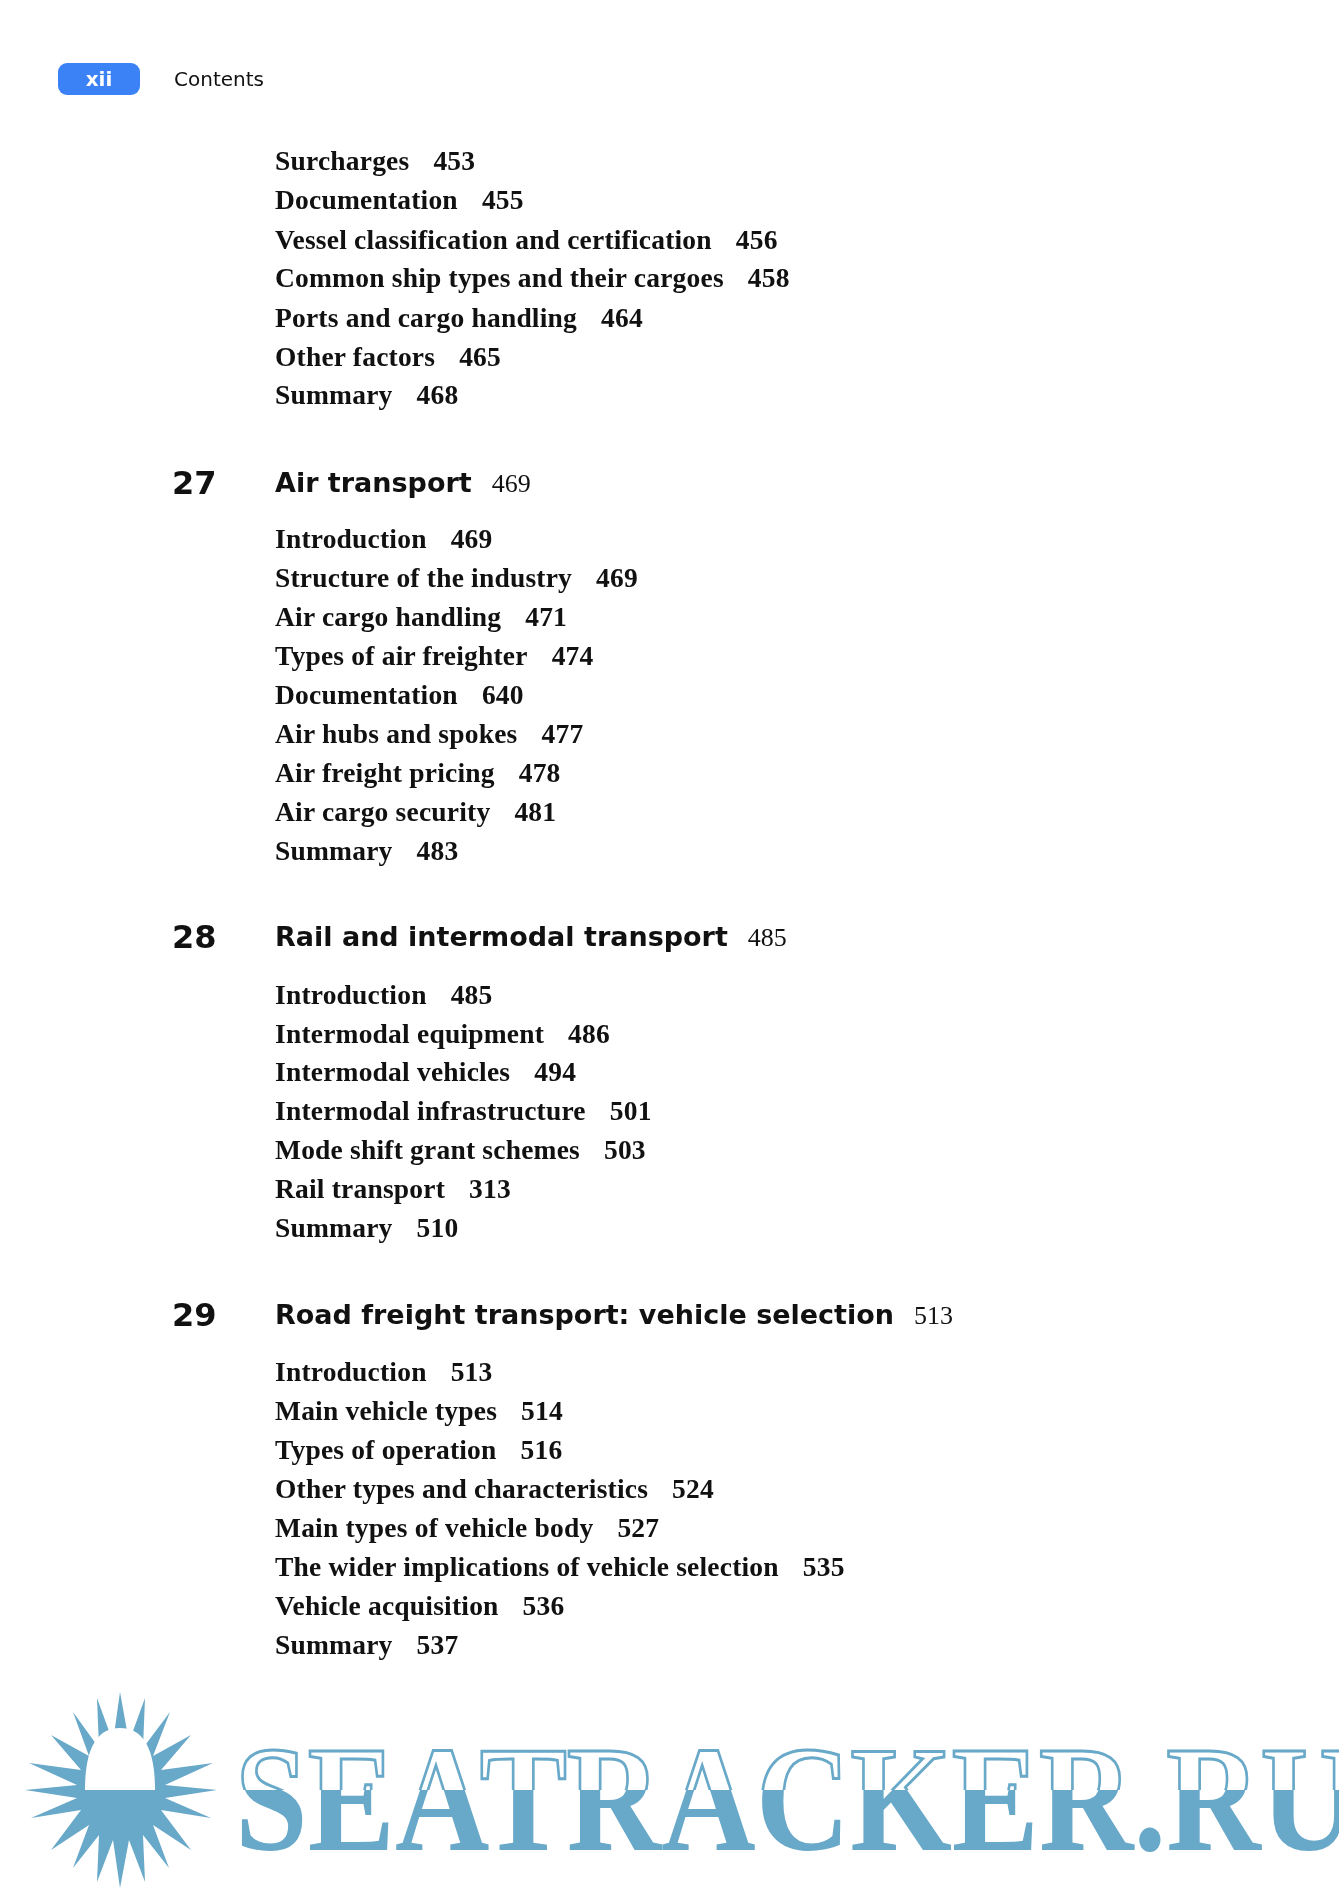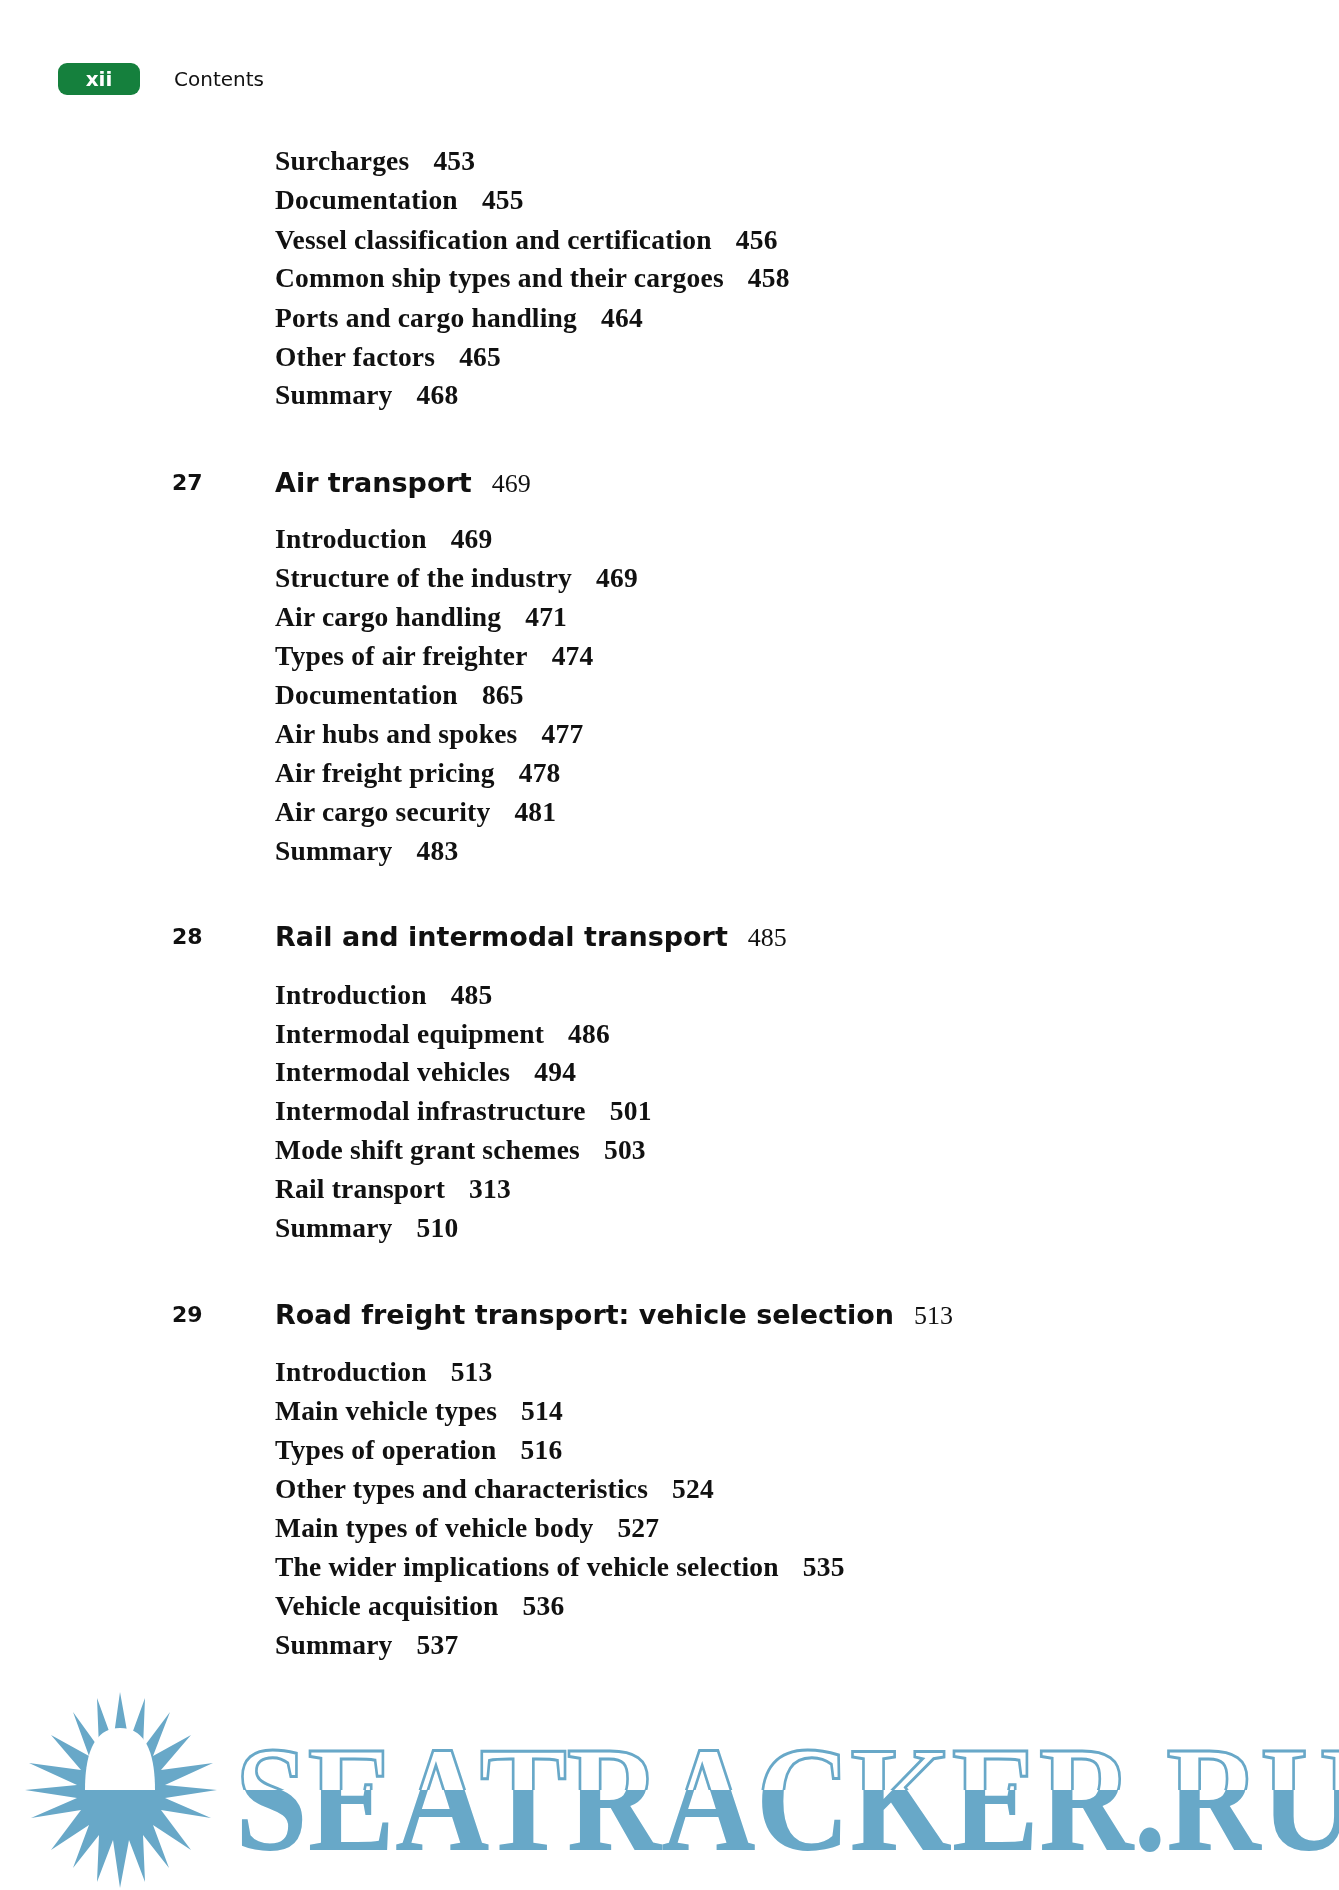--- a/index.html
+++ b/index.html
@@ -1,21 +1,21 @@
 <!DOCTYPE html>
 <html><head>
 <meta charset="utf-8">
 <style>
   html,body{margin:0;padding:0;background:#fff;}
   body{width:1339px;height:1890px;position:relative;overflow:hidden;font-family:"Liberation Serif",serif;color:#111;}
-  .badge{position:absolute;left:58px;top:63px;width:82px;height:32px;background:#15803d;border-radius:9px;color:#fff;font-family:"DejaVu Sans",sans-serif;font-weight:bold;font-size:20px;line-height:32px;text-align:center;}
+  .badge{position:absolute;left:58px;top:63px;width:82px;height:32px;background:#3b82f6;border-radius:9px;color:#fff;font-family:"DejaVu Sans",sans-serif;font-weight:bold;font-size:20px;line-height:32px;text-align:center;}
   .running-title{position:absolute;left:174px;top:63px;height:32px;line-height:32px;font-family:"DejaVu Sans",sans-serif;font-weight:normal;font-size:20px;color:#111;}
   .entry{position:absolute;left:275px;font-size:27.5px;line-height:36px;white-space:nowrap;letter-spacing:0.2px;font-weight:bold;}
   .entry .pg{margin-left:24px;}
-  .ch-num{position:absolute;left:172px;font-family:"DejaVu Sans",sans-serif;font-weight:bold;font-size:22px;line-height:40px;}
+  .ch-num{position:absolute;left:172px;font-family:"DejaVu Sans",sans-serif;font-weight:bold;font-size:32px;line-height:40px;}
   .ch-title{position:absolute;left:275px;font-family:"DejaVu Sans",sans-serif;font-weight:bold;font-size:27px;line-height:40px;white-space:nowrap;}
   .ch-title .pg{font-family:"Liberation Serif",serif;font-weight:normal;font-size:26px;margin-left:20px;}
   .watermark{position:absolute;left:0;top:1690px;width:1339px;height:200px;padding-left:23px;}
 </style>
 </head>
 <body>
 
 <div class="badge">xii</div>
 <div class="running-title">Contents</div>
 
@@ -26,21 +26,21 @@
 <div class="entry" style="top:300px"><span>Ports and cargo handling</span><span class="pg">464</span></div>
 <div class="entry" style="top:339px"><span>Other factors</span><span class="pg">465</span></div>
 <div class="entry" style="top:377px"><span>Summary</span><span class="pg">468</span></div>
 
 <div class="ch-num" style="top:463px">27</div>
 <div class="ch-title" style="top:463px"><span>Air transport</span><span class="pg">469</span></div>
 <div class="entry" style="top:521px"><span>Introduction</span><span class="pg">469</span></div>
 <div class="entry" style="top:560px"><span>Structure of the industry</span><span class="pg">469</span></div>
 <div class="entry" style="top:599px"><span>Air cargo handling</span><span class="pg">471</span></div>
 <div class="entry" style="top:638px"><span>Types of air freighter</span><span class="pg">474</span></div>
-<div class="entry" style="top:677px"><span>Documentation</span><span class="pg">865</span></div>
+<div class="entry" style="top:677px"><span>Documentation</span><span class="pg">640</span></div>
 <div class="entry" style="top:716px"><span>Air hubs and spokes</span><span class="pg">477</span></div>
 <div class="entry" style="top:755px"><span>Air freight pricing</span><span class="pg">478</span></div>
 <div class="entry" style="top:794px"><span>Air cargo security</span><span class="pg">481</span></div>
 <div class="entry" style="top:833px"><span>Summary</span><span class="pg">483</span></div>
 
 <div class="ch-num" style="top:917px">28</div>
 <div class="ch-title" style="top:917px"><span>Rail and intermodal transport</span><span class="pg">485</span></div>
 <div class="entry" style="top:977px"><span>Introduction</span><span class="pg">485</span></div>
 <div class="entry" style="top:1016px"><span>Intermodal equipment</span><span class="pg">486</span></div>
 <div class="entry" style="top:1054px"><span>Intermodal vehicles</span><span class="pg">494</span></div>

